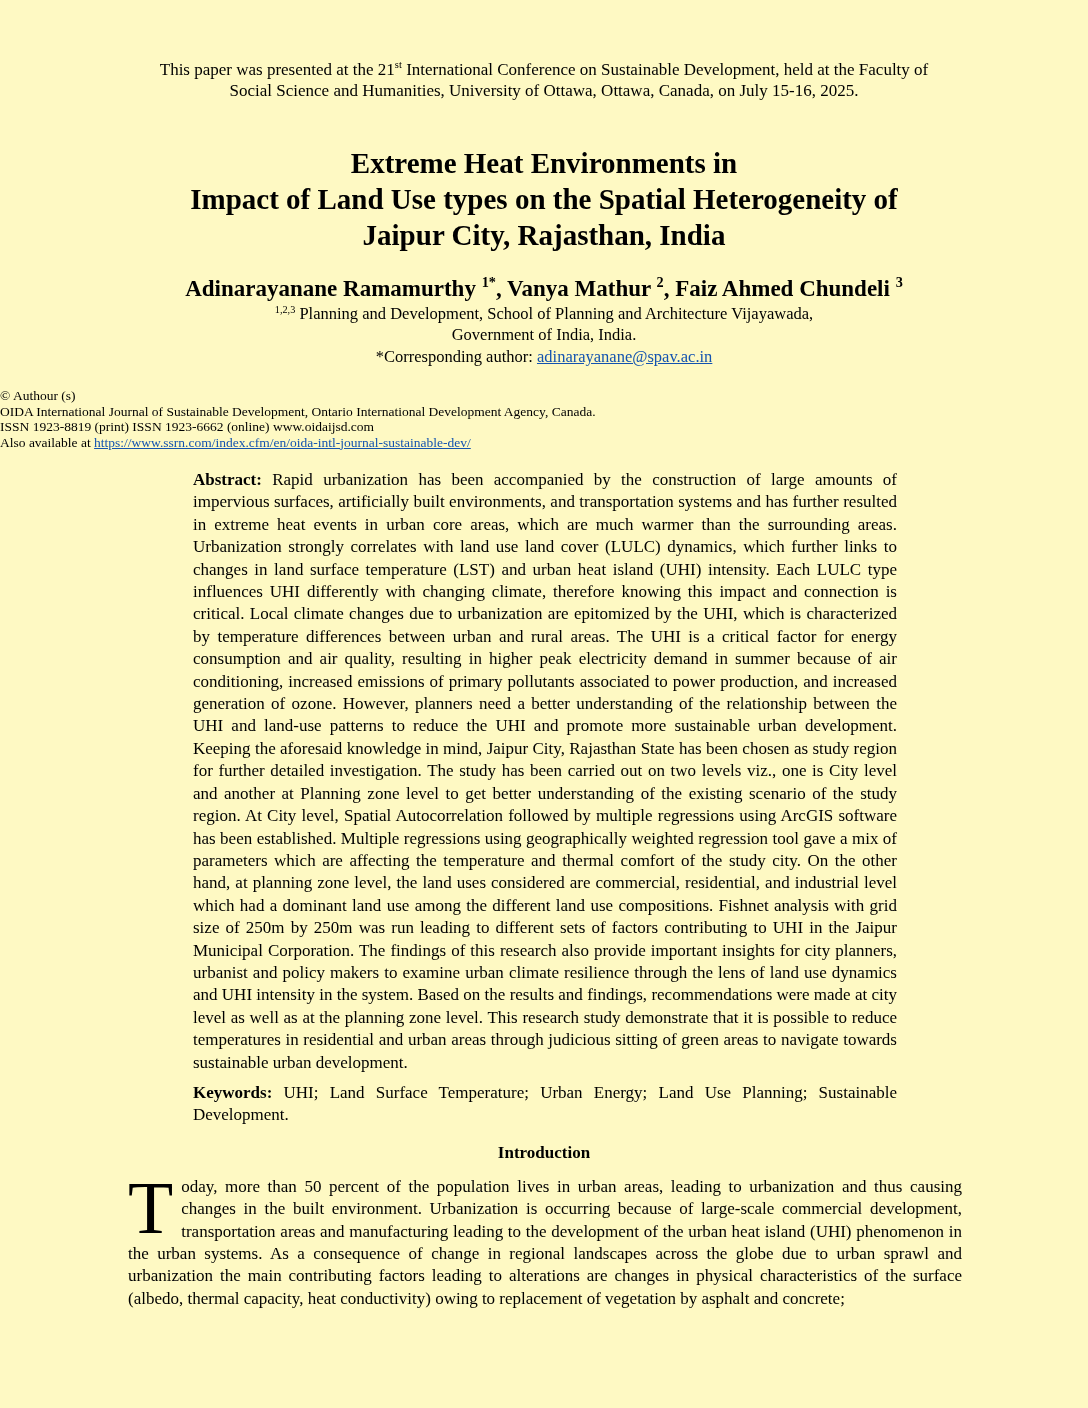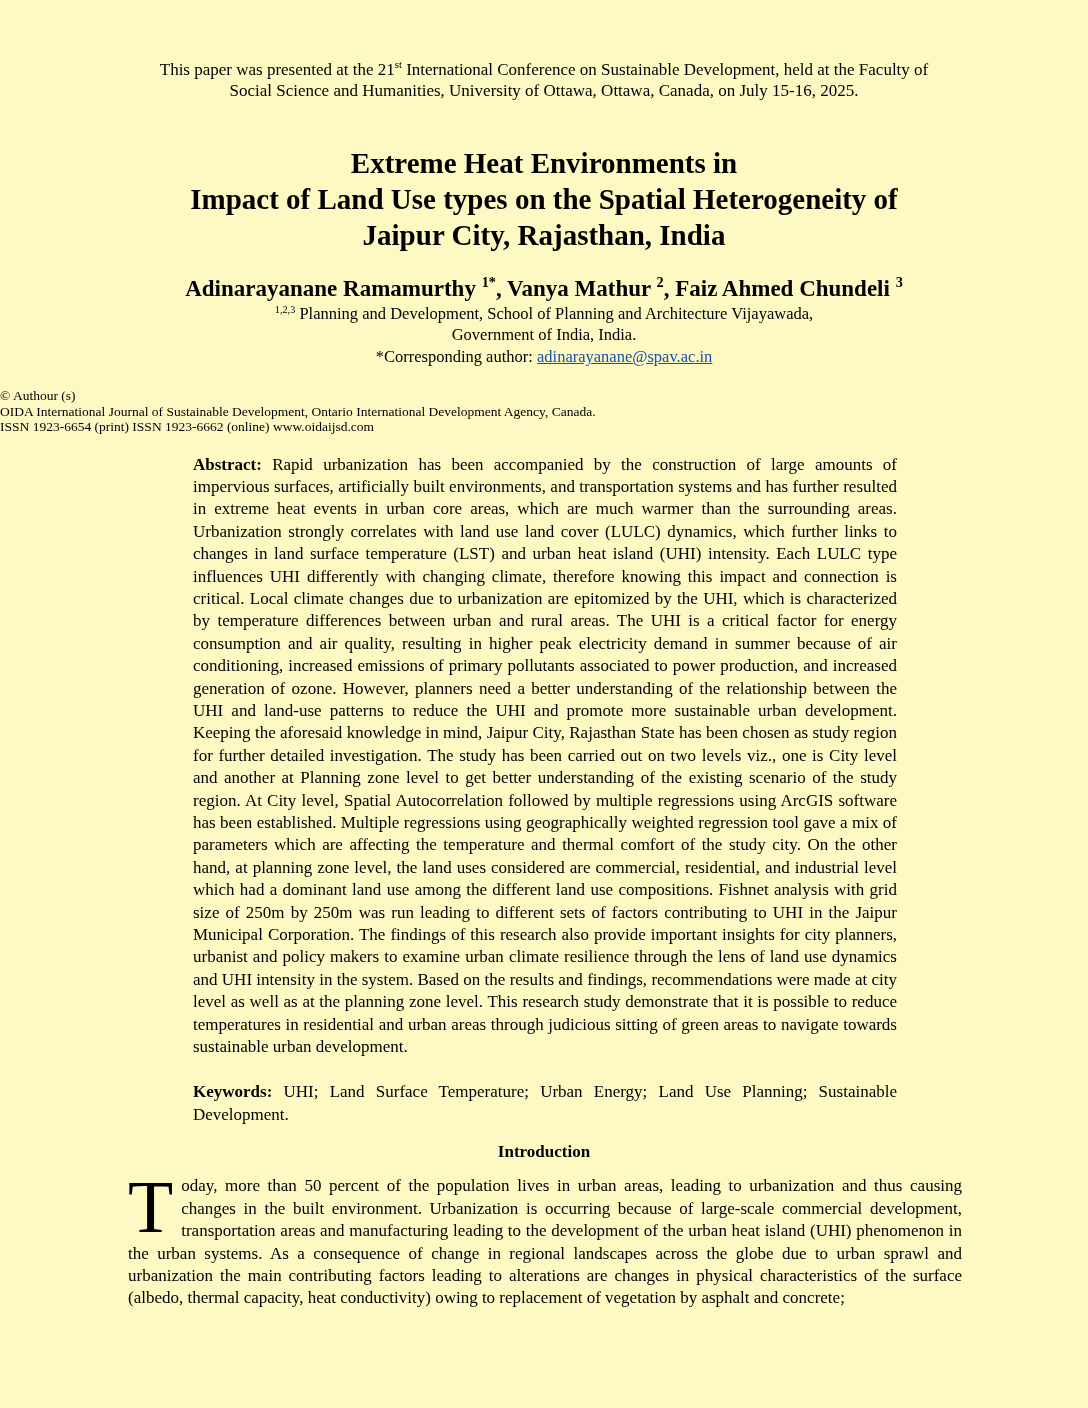--- a/index.html
+++ b/index.html
@@ -59,21 +59,21 @@
     text-decoration: underline;
     cursor: pointer;
   }
   .abstract-wrap { margin: 19px 191px 0 193px; }
   .para {
     text-align: justify;
     font-size: 17px;
     line-height: 22.4px;
     margin: 0;
   }
-  .keywords { margin-top: 23px; }
+  .keywords { margin-top: 8px; }
   .bold { font-weight: bold; }
   .intro-heading {
     margin: 15px 17px 0;
     text-align: center;
     font-weight: bold;
     font-size: 17px;
     line-height: 22px;
   }
   .intro-wrap { margin: 12px 126px 0 128px; }
   .dropcap {
@@ -101,21 +101,22 @@
   <div class="affil">
     <div><sup>1,2,3</sup><span> Planning and Development, School of Planning and Architecture Vijayawada,</span></div>
     <div>Government of India, India.</div>
   </div>
 
   <div class="corr"><span>*Corresponding author: </span><a class="link">adinarayanane@spav.ac.in</a></div>
 
   <div class="pub">
     <div>© Authour (s)</div>
     <div>OIDA International Journal of Sustainable Development, Ontario International Development Agency, Canada.</div>
-    <div>ISSN 1923-6654 (print) ISSN 1923-6662 (online) www.oidaijsd.com</div>
+    <div>ISSN 1923-8819 (print) ISSN 1923-6662 (online) www.oidaijsd.com</div>
+    <div><span>Also available at </span><a class="link">https://www.ssrn.com/index.cfm/en/oida-intl-journal-sustainable-dev/</a></div>
   </div>
 
   <div class="abstract-wrap">
     <p class="para"><span class="bold">Abstract:</span><span> Rapid urbanization has been accompanied by the construction of large amounts of impervious surfaces, artificially built environments, and transportation systems and has further resulted in extreme heat events in urban core areas, which are much warmer than the surrounding areas. Urbanization strongly correlates with land use land cover (LULC) dynamics, which further links to changes in land surface temperature (LST) and urban heat island (UHI) intensity. Each LULC type influences UHI differently with changing climate, therefore knowing this impact and connection is critical. Local climate changes due to urbanization are epitomized by the UHI, which is characterized by temperature differences between urban and rural areas. The UHI is a critical factor for energy consumption and air quality, resulting in higher peak electricity demand in summer because of air conditioning, increased emissions of primary pollutants associated to power production, and increased generation of ozone. However, planners need a better understanding of the relationship between the UHI and land-use patterns to reduce the UHI and promote more sustainable urban development. Keeping the aforesaid knowledge in mind, Jaipur City, Rajasthan State has been chosen as study region for further detailed investigation. The study has been carried out on two levels viz., one is City level and another at Planning zone level to get better understanding of the existing scenario of the study region. At City level, Spatial Autocorrelation followed by multiple regressions using ArcGIS software has been established. Multiple regressions using geographically weighted regression tool gave a mix of parameters which are affecting the temperature and thermal comfort of the study city. On the other hand, at planning zone level, the land uses considered are commercial, residential, and industrial level which had a dominant land use among the different land use compositions. Fishnet analysis with grid size of 250m by 250m was run leading to different sets of factors contributing to UHI in the Jaipur Municipal Corporation. The findings of this research also provide important insights for city planners, urbanist and policy makers to examine urban climate resilience through the lens of land use dynamics and UHI intensity in the system. Based on the results and findings, recommendations were made at city level as well as at the planning zone level. This research study demonstrate that it is possible to reduce temperatures in residential and urban areas through judicious sitting of green areas to navigate towards sustainable urban development.</span></p>
     <p class="para keywords"><span class="bold">Keywords:</span><span> UHI; Land Surface Temperature; Urban Energy; Land Use Planning; Sustainable Development.</span></p>
   </div>
 
   <div class="intro-heading">Introduction</div>
 
   <div class="intro-wrap">

